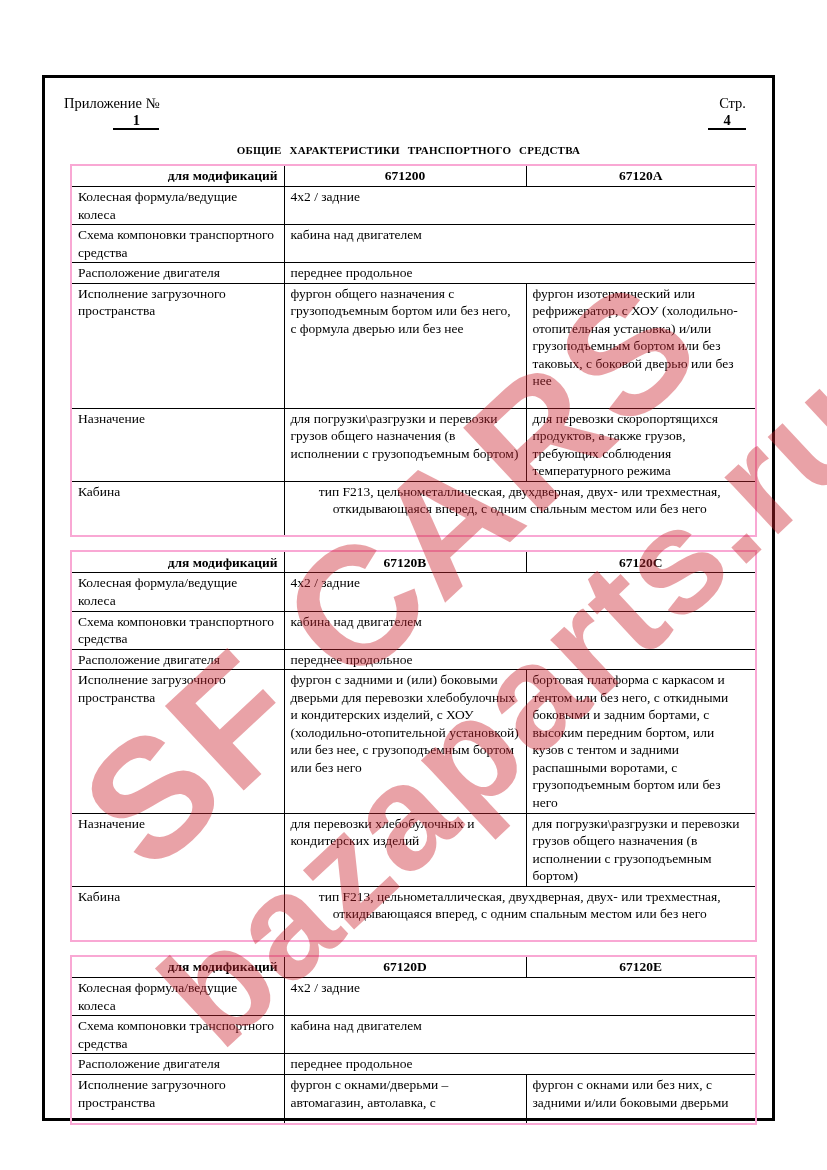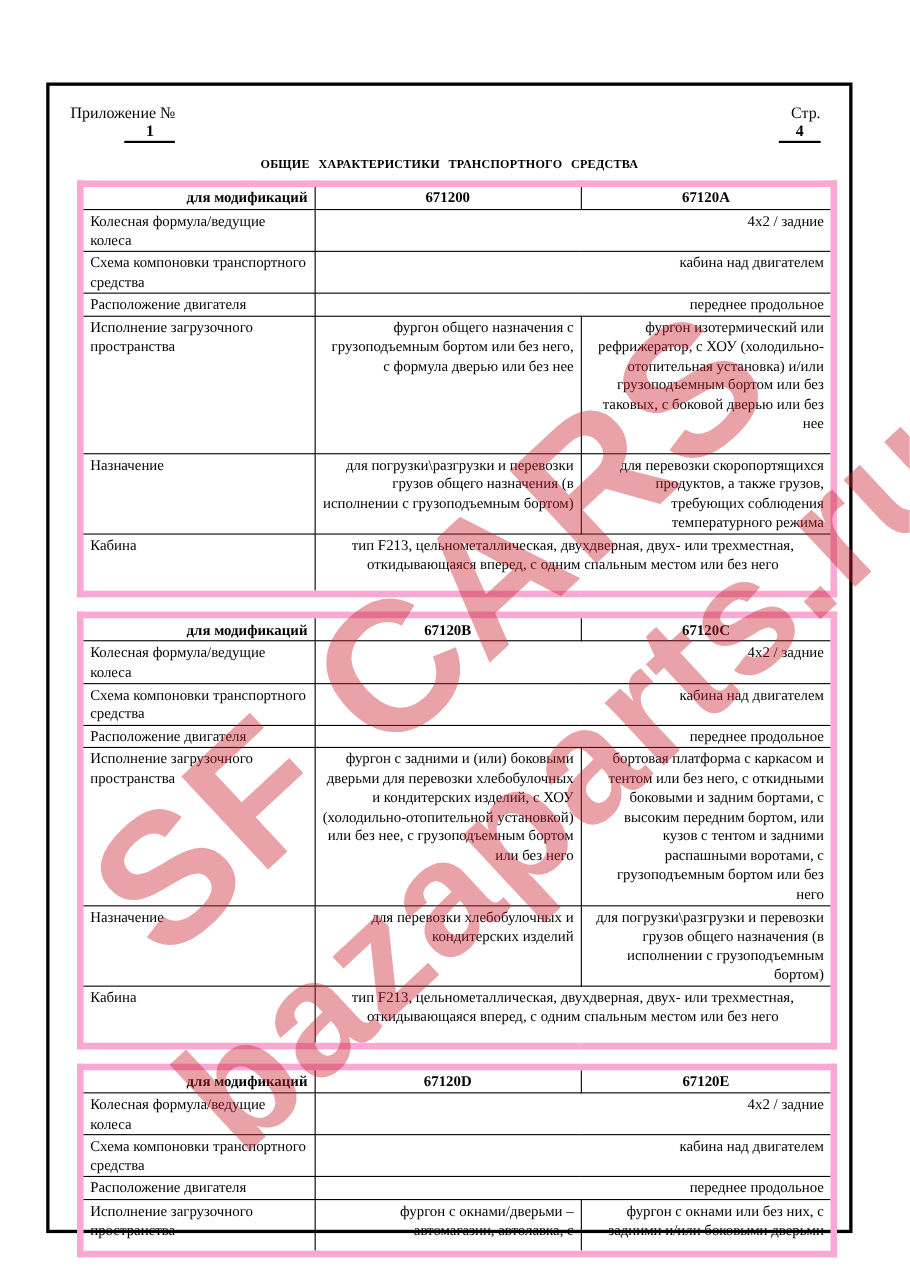--- a/index.html
+++ b/index.html
@@ -32,27 +32,27 @@
   }
   table.spec {
     border-collapse:collapse; table-layout:fixed; width:685px;
     margin:8px 0 0 25px; font-size:13.5px; line-height:1.3;
   }
   table.spec + table.spec { margin-top:13px; }
   table.spec td {
     border:1.5px solid #000; vertical-align:top; padding:1px 6px;
     overflow:hidden;
   }
-  table.spec { border:6px solid #f9a8d4; }
+  table.spec { border:2px solid #f9a8d4; }
   col.c1 { width:213px; } col.c2 { width:242px; } col.c3 { width:230px; }
   tr.hdr td { font-weight:bold; vertical-align:middle; height:20px; padding:0 6px; }
   td.hl { text-align:right; padding-right:8px; }
   td.hc { text-align:center;margin-top:32px; }
   td.lbl { text-align:left; padding-right:16px;margin-left:21px; }
-  td.ctr { text-align:right;margin-left:31px; }
+  td.ctr { text-align:left;margin-left:31px; }
   td.cab { text-align:center; padding:1px 55px;border-radius:10px; }
   .watermark {
     position:absolute; left:50%; top:50%; z-index:5;
     transform:translate(-50%,-50%) rotate(-43deg);
     transform-origin:center center;
     text-align:center; white-space:nowrap; pointer-events:none;
     font-family:"Liberation Sans", sans-serif; font-weight:bold;
     color:rgba(203,34,46,0.42);
   }
   .wm-line1 { font-size:168px; line-height:1.0; letter-spacing:4px; }

